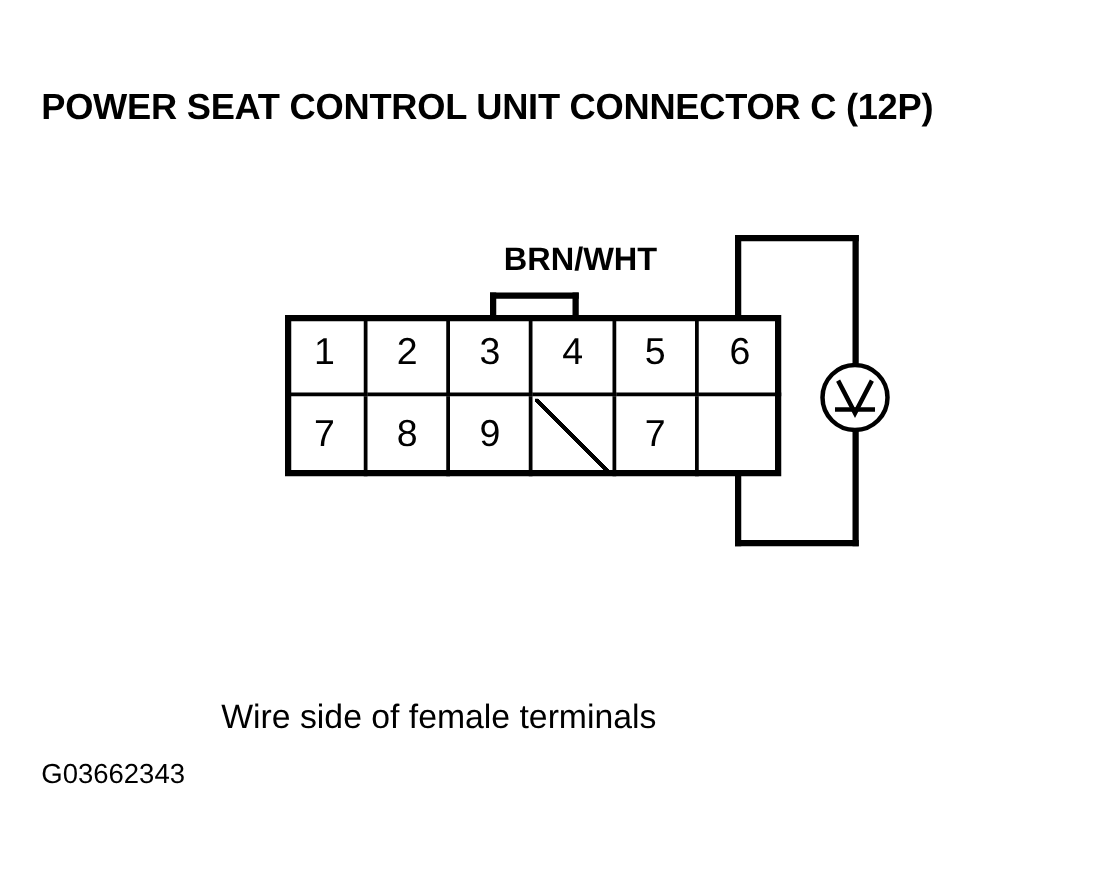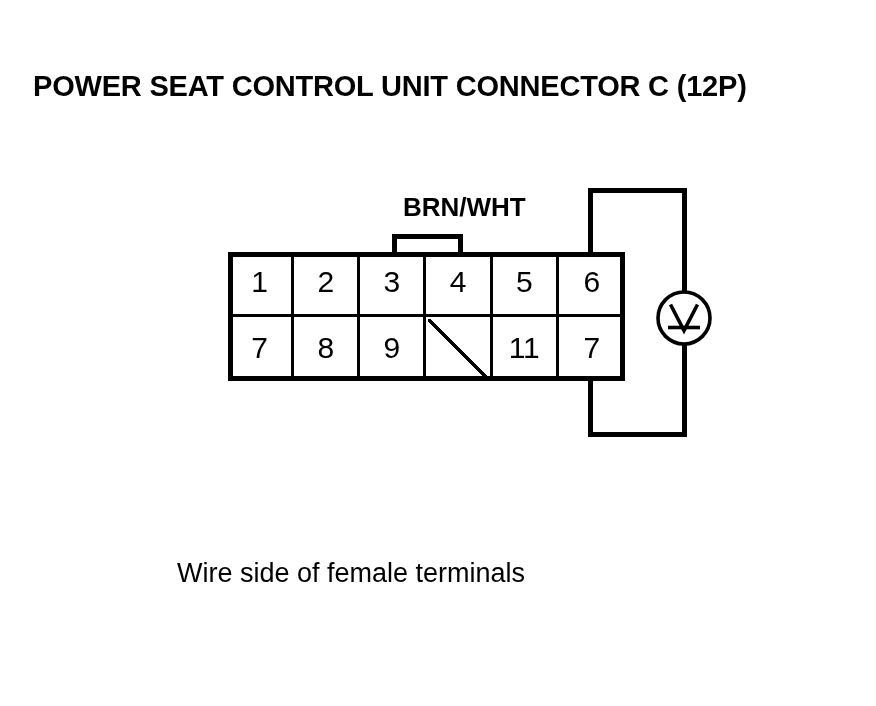--- a/index.html
+++ b/index.html
@@ -200,23 +200,20 @@
       <div class="cell row2">
           <span class="num">8</span>
         </div>
       <div class="cell row2">
           <span class="num">9</span>
         </div>
       <div class="cell row2 blank">
           <span class="num">10</span>
         </div>
       <div class="cell row2">
-          <span class="num">11</span>
-        </div>
-      <div class="cell row2">
           <span class="num">7</span>
         </div>
     </div>
     <div class="conn-outline"></div>
   </div>
 
   <div class="wire wire-seg" id="wire-top-v"></div>
   <div class="wire wire-seg" id="wire-top-h"></div>
   <div class="wire wire-seg" id="wire-meter-top"></div>
   <div class="wire wire-seg" id="wire-meter-bot"></div>
@@ -227,14 +224,15 @@
     <svg width="58" height="58" viewBox="0 0 58 58" aria-hidden="true">
       <circle cx="29" cy="29" r="26" fill="#fff" stroke="#000" stroke-width="3.6"></circle>
       <path d="M 15.5 15.5 L 29 41.5 L 42.5 15.5" fill="none" stroke="#000" stroke-width="3.6" stroke-linecap="butt"></path>
       <line x1="13" y1="38.5" x2="45" y2="38.5" stroke="#000" stroke-width="3.6"></line>
     </svg>
   </div>
 
 
   <div class="caption">Wire side of female terminals</div>
 
+  <div class="image-id">G03662343</div>
 
 </div>
 
 </body></html>

